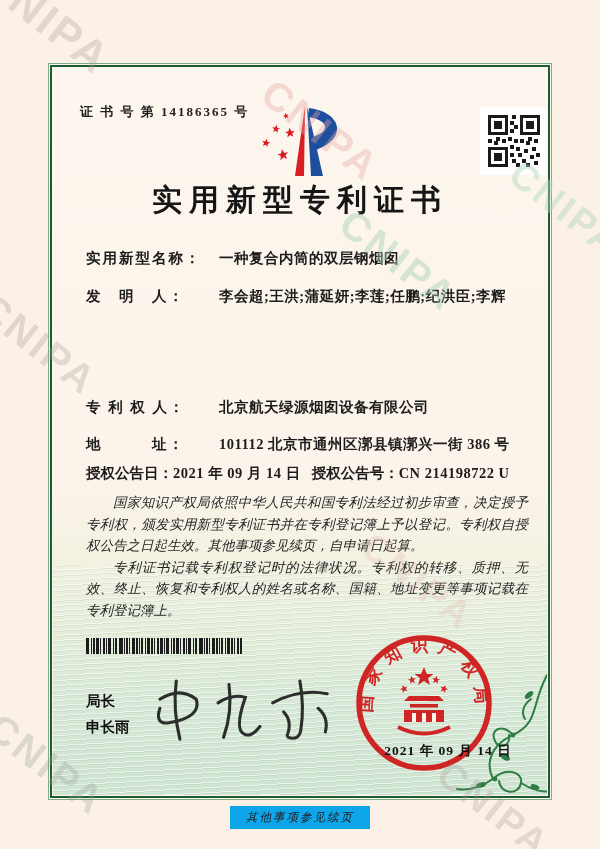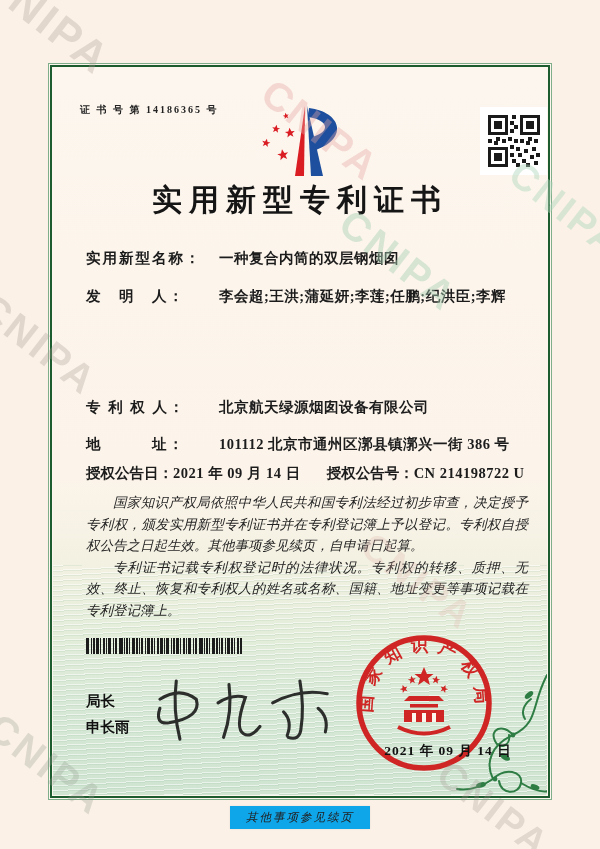--- a/index.html
+++ b/index.html
@@ -22,35 +22,35 @@
   .cert { position:absolute; left:48px; top:63px; width:504px; height:737px;
           border:1px solid #7fae8b; background:#fdf6ee; z-index:2; }
   .cert-inner { position:absolute; inset:1px; border:2px solid #1d5c2e; }
   .cert-body { position:absolute; inset:1px; overflow:hidden;
      background:linear-gradient(180deg,#fdf6ee 0%,#fcf4ea 56%,#f3f1e2 68%,#e3edda 78%,#d7e8d6 88%,#cfe4d1 100%); }
   .waves { position:absolute; left:0; right:0; bottom:0; height:230px; pointer-events:none;
      background:repeating-linear-gradient(177deg, rgba(255,255,255,.55) 0 1px,
                 rgba(138,184,150,.16) 1px 2px, rgba(255,255,255,0) 2px 5px); }
 
   
-  .cert-no { position:absolute; left:27px; top:35px; font-size:10px; letter-spacing:2px;
+  .cert-no { position:absolute; left:27px; top:35px; font-size:13px; letter-spacing:2px;
              color:#222; font-weight:600; white-space:nowrap; }
   .qr { position:absolute; left:427px; top:39px; width:68px; height:68px; background:#fff; padding:2px; }
   .logo { position:absolute; left:200px; top:34px; width:100px; height:80px; }
   .title { position:absolute; left:0; right:0; top:112px; text-align:center;
            font-size:30px; font-weight:bold; letter-spacing:7px; color:#151515; }
 
   
   .row { position:absolute; left:33px; white-space:nowrap; font-size:14.5px;
          font-weight:600; color:#1c1c1c; }
   .row .lab { display:inline-block; width:133px; letter-spacing:2px; }
   .row .val { letter-spacing:.5px; }
   .r0 { top:181px; } .r1 { top:219px; } .r2 { top:256px; } .r3 { top:293px; }
   .r4 { top:330px; } .r5 { top:367px; } .r6 { top:396px; }
-  .grant2 { margin-left:26px; }
+  .grant2 { margin-left:11px; }
 
   
   .paras { position:absolute; left:33px; top:424px; width:442px; font-size:13.5px;
            line-height:21.5px; font-style:italic; color:#242424; text-align:justify; }
   .paras p { text-indent:2em; }
 
   
   .barcode { position:absolute; left:33px; top:570px; width:156px; height:16px; }
   .officer { position:absolute; left:33px; top:620px; font-family:"Liberation Sans",sans-serif;
              font-weight:bold; font-size:14.5px; color:#111; line-height:26px; }

